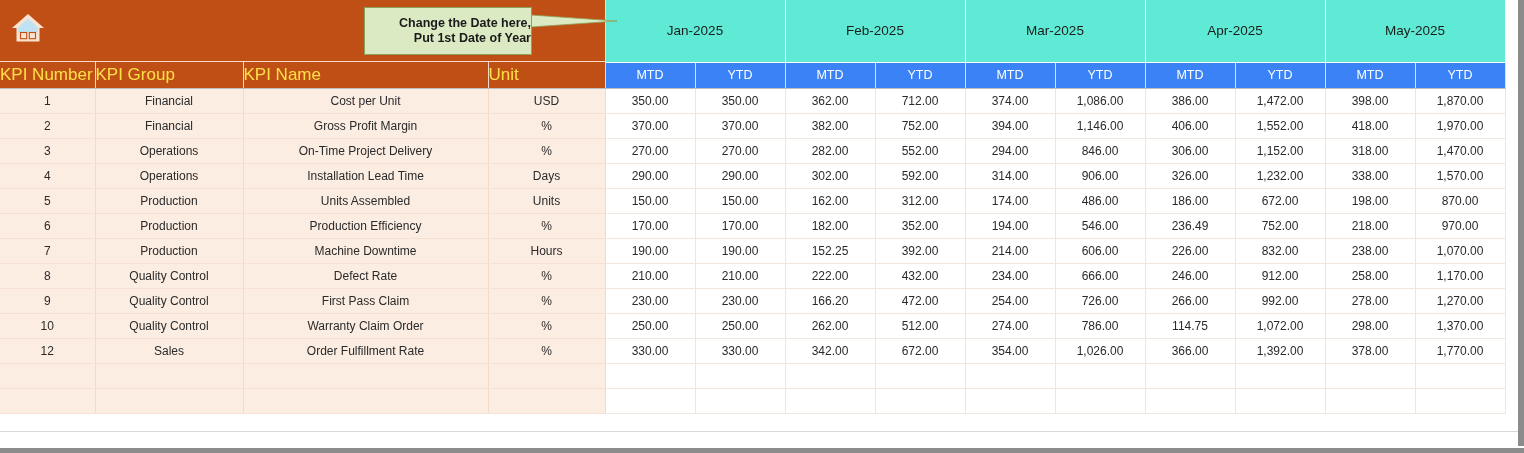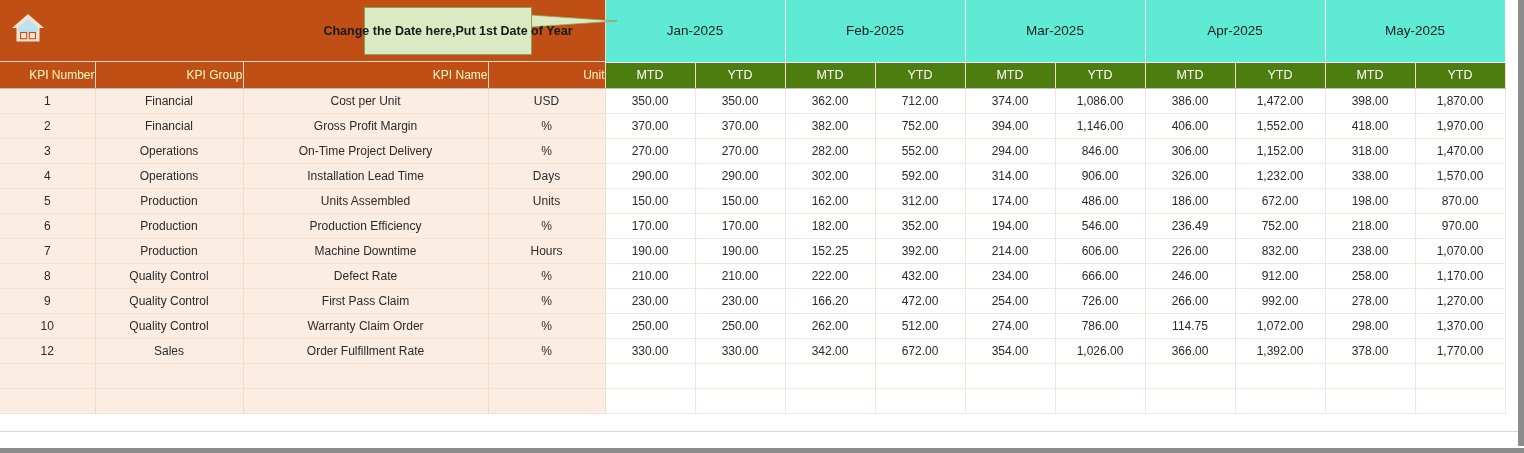--- a/index.html
+++ b/index.html
@@ -45,22 +45,22 @@
   .callout {
     position: absolute;
     left: 364px;
     top: 7px;
     width: 168px;
     height: 48px;
     background: #DCEAC4;
     border: 1px solid #8aa35a;
     box-sizing: border-box;
     display: flex;
-    flex-direction: row;
-    align-items: center;
+    flex-direction: column;
+    align-items: flex-end;
     justify-content: center;
     z-index: 6;
   }
   .callout-line {
     font-size: 12.5px;
     font-weight: bold;
     color: #1a1a1a;
     line-height: 15px;
     white-space: nowrap;
   }
@@ -102,36 +102,36 @@
     color: #1d1d1d;
     font-size: 13.5px;
     font-weight: bold;
     text-align: center;
     height: 62px;
     border-right: 1px solid #ffffff;
     border-bottom: 1px solid #ffffff;
   }
 
   .subhead {
-    background: #4d7c0f;
+    background: #3b82f6;
     color: #ffffff;
     font-size: 12.5px;
     font-weight: bold;
     text-align: center;
     height: 26px;
     border-right: 1px solid #f6d9c8;
     border-bottom: 1px solid #bdbdbd;
   }
 
   .lbl-head {
     background: #C04F15;
-    color: #fef9c3;
-    font-size: 12px;
+    color: #fde047;
+    font-size: 17px;
     font-weight: bold;
-    text-align: right;
+    text-align: left;
     height: 26px;
     border-right: 1px solid #f6d9c8;
     border-bottom: 1px solid #bdbdbd;
   }
 
   .lbl-cell {
     background: #FCEDE3;
     color: #2a2a2a;
     font-size: 12px;
     text-align: center;

